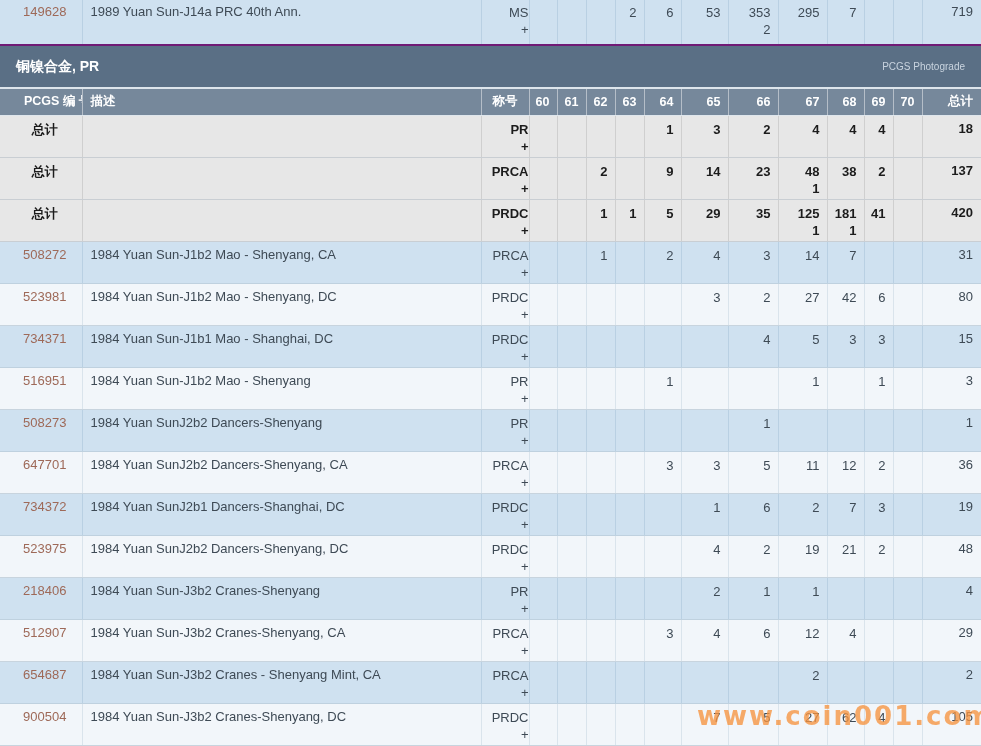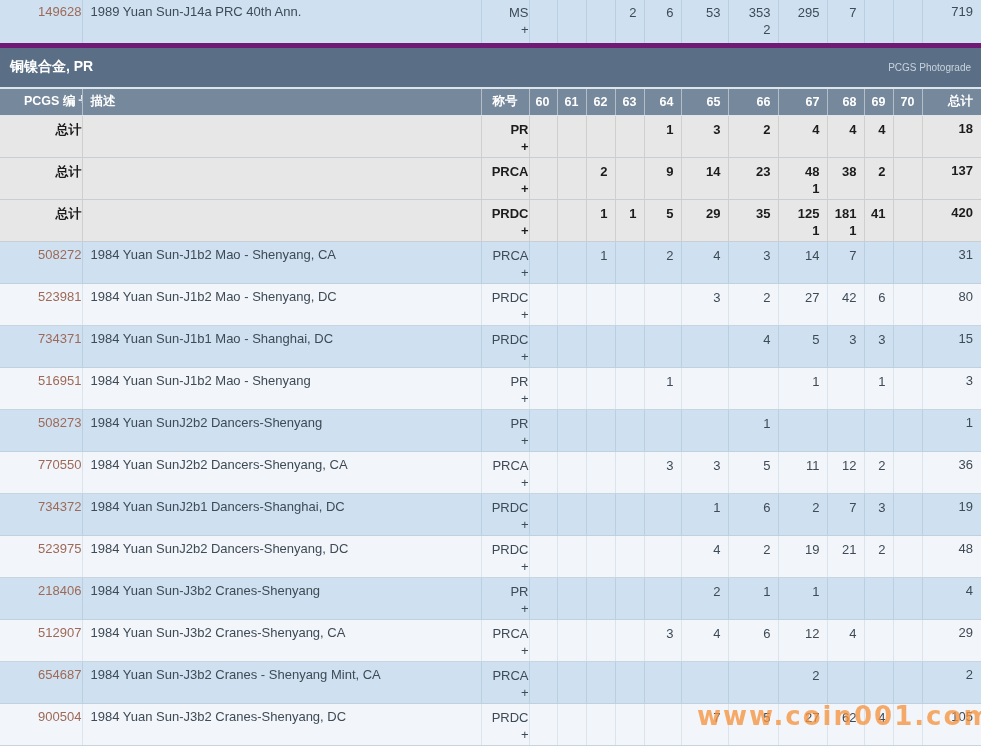--- a/index.html
+++ b/index.html
@@ -12,36 +12,36 @@
   
   .row-blue  { --sep:#b9d0e3; --hsep:#bfd1df; background:#cfe1f0; }
   .row-light { --sep:#dae4ec; --hsep:#c8d4de; background:#f2f6fa; }
   .row-gray  { --sep:#cfcfcf; --hsep:#c9ced3; background:#e7e7e7; }
   .row td { border-left:1px solid var(--sep); border-bottom:1px solid var(--hsep); height:42px; padding-top:5px; }
   .row td:first-child { border-left:none; }
   .row-top td { height:45px; padding-top:4px; }
   .row-bold { font-weight:bold; color:#1c1c1c; }
   .row-bold .c-desig, .row-bold .c-total, .row-bold .c-grade { color:#1c1c1c; }
 
-  .c-num   { padding-left:8px; text-align:right; }
+  .c-num   { padding-left:8px; text-align:center; }
   .c-desc  { padding-left:8px; text-align:left; }
   .c-desig { text-align:right; }
   .c-grade { text-align:right; padding-right:7px; }
   .c-total { text-align:right; padding-right:8px; }
   .l1 { line-height:17px; min-height:17px; }
   .l2 { line-height:17px; min-height:17px; }
 
   .pcgs-link { color:#9e6958; cursor:pointer; }
   .total-label { color:#1c1c1c; font-weight:bold; }
 
   
   .section-row td {
     background:#5a6f85; height:43px;
-    border-top:5px solid #701a75; border-bottom:2px solid #dde5ec;
-    vertical-align:middle; padding:0 10px;
+    border-top:2px solid #701a75; border-bottom:2px solid #dde5ec;
+    vertical-align:middle; padding:0 16px;
   }
   .section-bar { display:flex; justify-content:space-between; align-items:center; }
   .section-title { color:#ffffff; font-weight:bold; font-size:14px; }
   .section-right { color:#c9d4df; font-size:10px; cursor:pointer; }
 
   
   .header-row th {
     background:#76889b; color:#ffffff; font-weight:bold; font-size:12.5px;
     height:27px; vertical-align:middle; border-left:1px solid rgba(90,111,133,0.45);
     border-bottom:1px solid #dfe6ec;
@@ -585,21 +585,21 @@
           <div class="l1"></div>
           <div class="l2"></div>
         </td>
         <td class="c-grade">
           <div class="l1"></div>
           <div class="l2"></div>
         </td>
         <td class="c-total">1</td>
       </tr>
       <tr class="row row-light">
-        <td class="c-num"><span class="pcgs-link">770550</span></td>
+        <td class="c-num"><span class="pcgs-link">647701</span></td>
         <td class="c-desc">1984 Yuan SunJ2b2 Dancers-Shenyang, CA</td>
         <td class="c-desig">
           <div class="l1">PRCA</div>
           <div class="l2">+</div>
         </td>
         <td class="c-grade">
           <div class="l1"></div>
           <div class="l2"></div>
         </td>
         <td class="c-grade">

